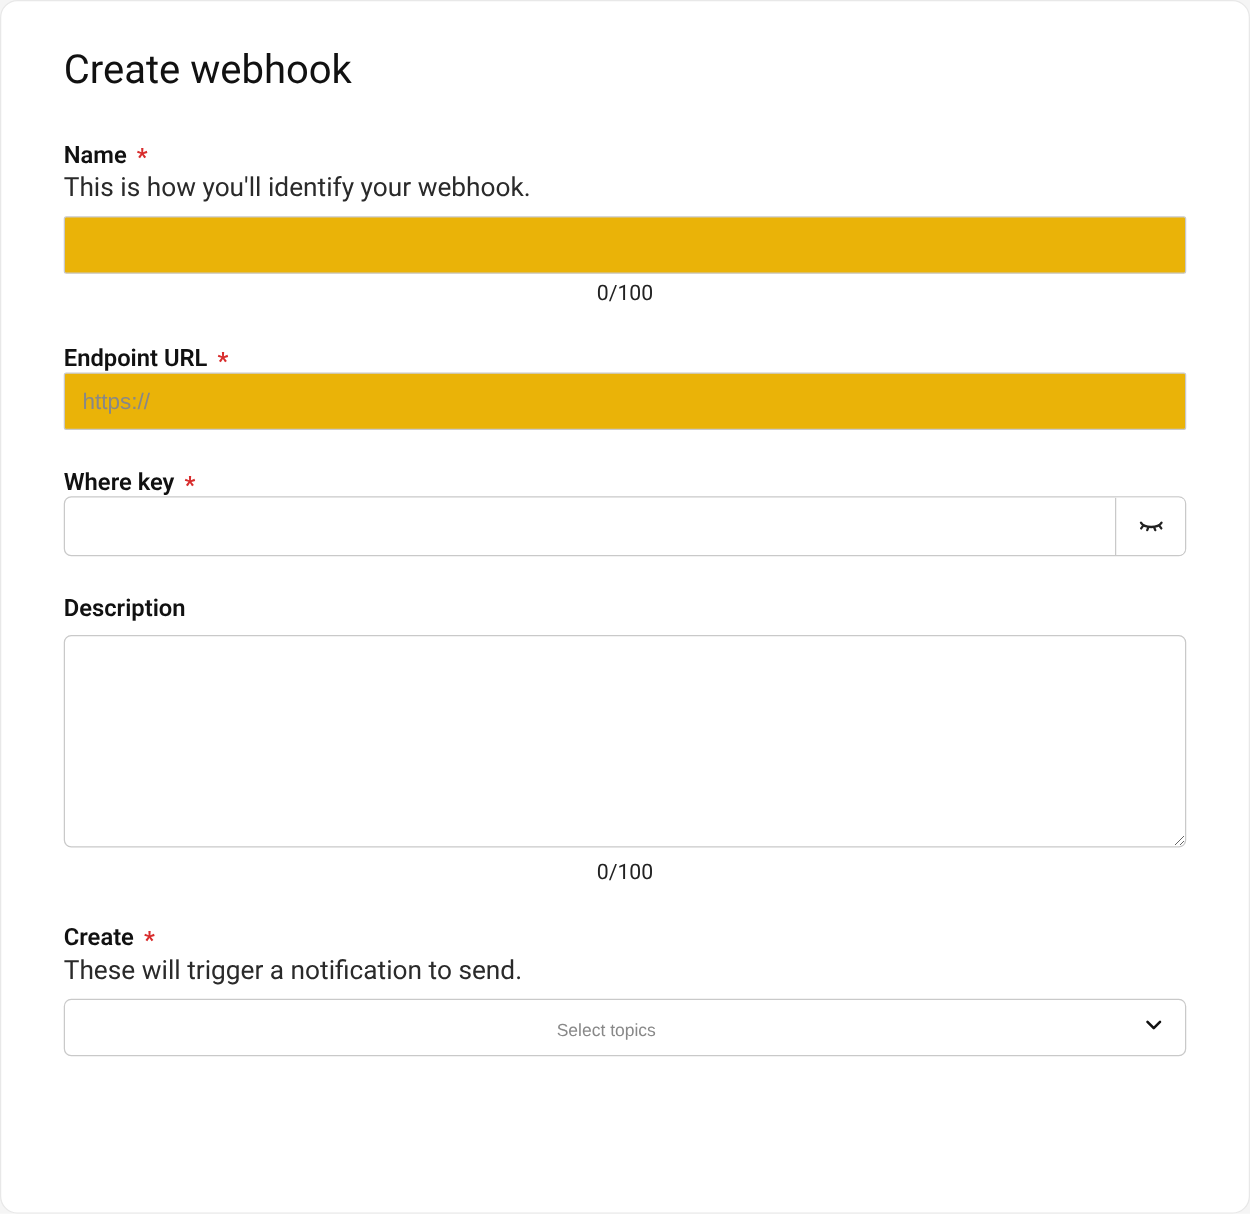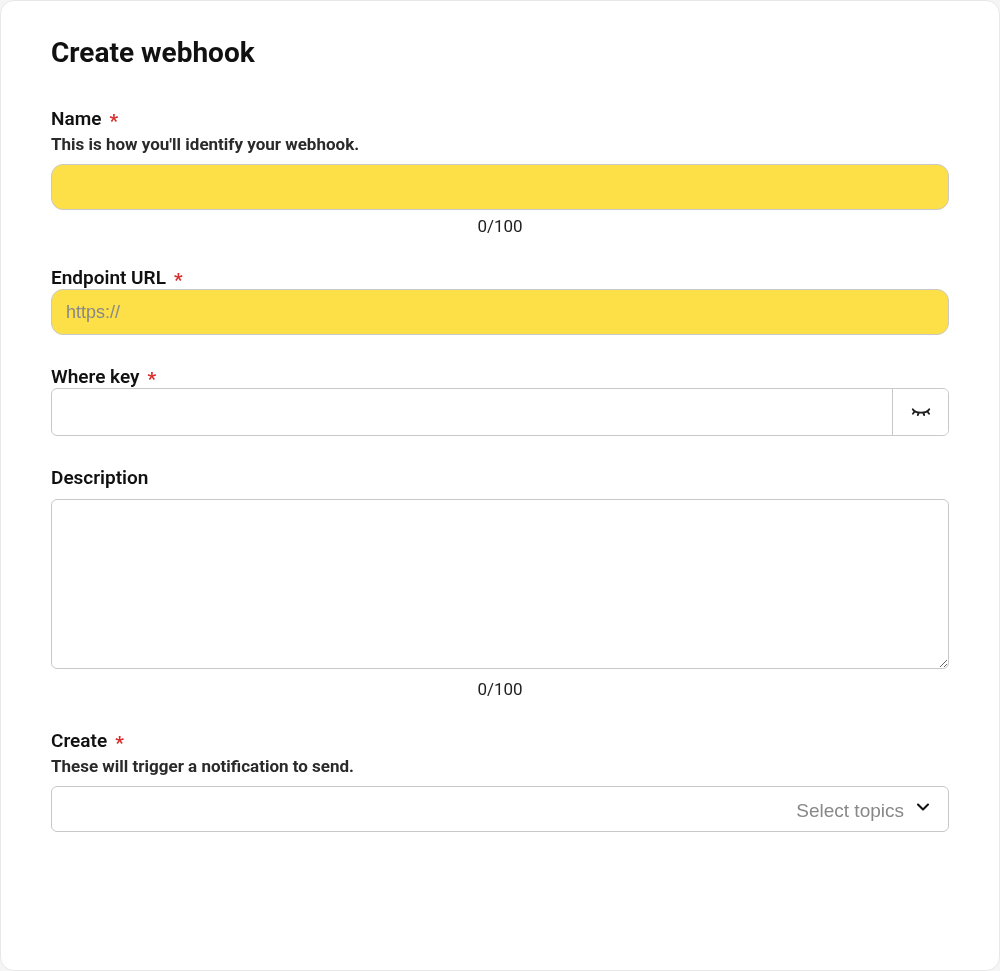--- a/index.html
+++ b/index.html
@@ -14,22 +14,22 @@
     }
     .card {
       background: #ffffff;
       border: 1px solid #e8e8e8;
       border-radius: 14px;
       width: 1000px;
       min-height: 971px;
       padding: 35px 50px 50px 50px;
     }
     .page-title {
-      font-size: 28px;
-      font-weight: 700;
+      font-size: 32px;
+      font-weight: 400;
       color: #111;
       margin-bottom: 38px;
     }
     .form-group {
       margin-bottom: 30px;
     }
     .label-row {
       display: flex;
       align-items: flex-end;
       gap: 8px;
@@ -39,35 +39,35 @@
       font-weight: 600;
       color: #111;
     }
     .required-asterisk {
       color: #d82c2c;
       font-size: 19px;
       font-weight: 700;
       line-height: 1;
     }
     .field-help {
-      font-size: 17px;
+      font-size: 21px;
       color: #2a2a2a;
       margin-top: 4px;
       margin-bottom: 10px;
-      font-weight: 700;
+      font-weight: 400;
     }
     .text-input {
       width: 100%;
       height: 46px;
       border: 1px solid #c9c9c9;
-      border-radius: 12px;
+      border-radius: 2px;
       padding: 0 14px;
       font-size: 18px;
       color: #111;
-      background: #fde047;
+      background: #eab308;
       outline: none;
     }
     .text-input::placeholder {
       color: #888;
     }
     .textarea-input {
       width: 100%;
       height: 170px;
       border: 1px solid #c9c9c9;
       border-radius: 6px;
@@ -124,28 +124,28 @@
     .select-wrapper {
       position: relative;
       width: 100%;
     }
     .select-input {
       width: 100%;
       height: 46px;
       border: 1px solid #c9c9c9;
       border-radius: 6px;
       padding: 4px 44px 0 14px;
-      font-size: 19px;
+      font-size: 14px;
       color: #888;
       background: #fff;
       outline: none;
       appearance: none;
       -webkit-appearance: none;
       cursor: pointer;
-      text-align: right;
+      text-align: center;
     }
     .select-chevron {
       position: absolute;
       right: 16px;
       top: 50%;
       transform: translateY(-50%);
       pointer-events: none;
     }
     .select-chevron svg {
       width: 20px;

